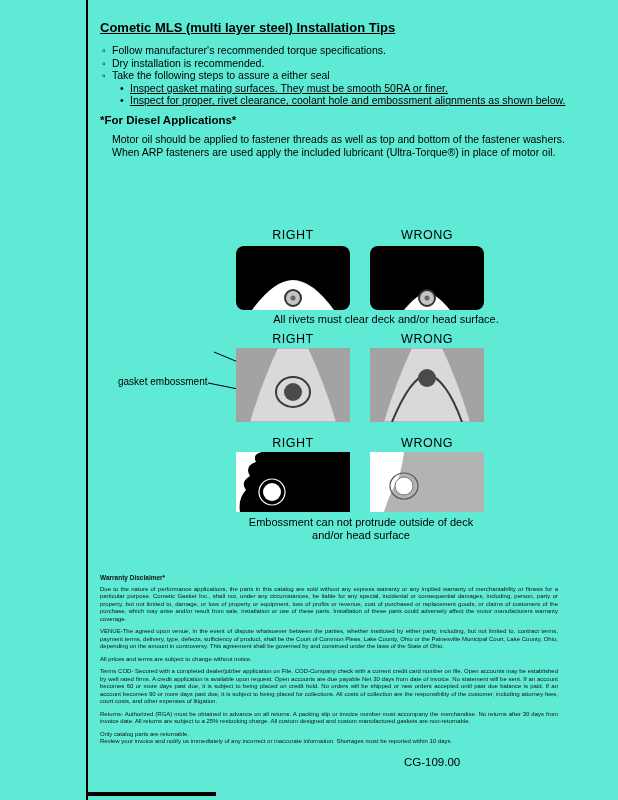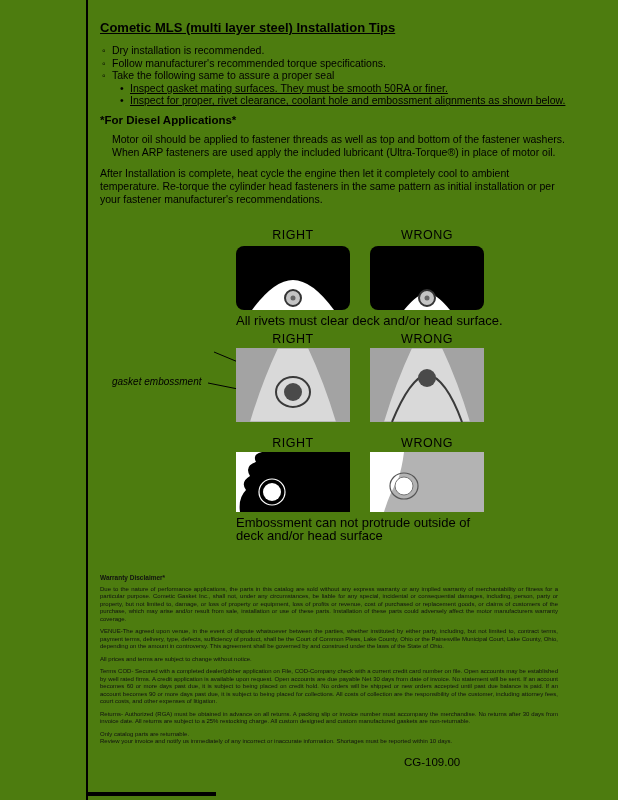--- a/index.html
+++ b/index.html
@@ -1,17 +1,17 @@
 <!DOCTYPE html>
 <html><head>
 <meta charset="utf-8">
 <style>
   html,body{margin:0;padding:0;background:#ffffff;}
   .page{
-    position:relative;width:618px;height:800px;background:#4d7c0f;
+    position:relative;width:618px;height:800px;background:#5eead4;
     font-family:"Liberation Sans", sans-serif;color:#000;overflow:hidden;
   }
   .vrule{position:absolute;left:86px;top:0;width:2px;height:800px;background:#000;}
   .bottom-bar{position:absolute;left:88px;top:792px;width:128px;height:4px;background:#000;}
 
   .title{position:absolute;left:100px;top:20px;font-size:13px;font-weight:bold;text-decoration:underline;}
 
   .tips{position:absolute;left:102px;top:44px;font-size:10.5px;line-height:12.6px;}
   .tip{white-space:nowrap;}
   .tip .m{display:inline-block;width:10px;}
@@ -21,50 +21,49 @@
   .para{position:absolute;left:100px;width:468px;font-size:10.5px;line-height:13px;}
   .para1{top:133px;margin-left:12px;}
   .para2{top:167px;}
   .note{position:absolute;left:100px;top:208px;font-size:10.5px;}
 
   .diagrams{position:absolute;left:0;top:228px;width:589px;height:330px;}
   .diagrams .abs{position:absolute;}
   .dg-label{width:114px;text-align:center;font-size:12.5px;letter-spacing:.5px;}
   .dg-img{width:114px;}
   .dg-img svg{display:block;}
-  .dg-caption{font-size:13px;}
+  .dg-caption{font-size:11px;text-align:center;}
   .callout{font-size:10px;line-height:12px;}
   .pointer-lines{position:absolute;left:0;top:0;pointer-events:none;}
 
   .disclaimer{position:absolute;left:100px;top:574px;width:458px;font-size:6px;line-height:7.5px;color:#111;text-align:justify;}
   .disclaimer .dhead{font-size:6.5px;font-weight:bold;margin-bottom:4px;text-align:left;}
   .disclaimer p{margin:0 0 5px 0;}
   .disclaimer p.tight{margin-bottom:0;}
 
   .footer{position:absolute;left:404px;top:756px;font-size:11.5px;}
 </style>
 </head>
 <body>
 
 <div class="page">
   <div class="vrule"></div>
 
   <div class="title">Cometic MLS (multi layer steel) Installation Tips</div>
 
   <div class="tips">
+    <div class="tip"><span class="m">◦</span><span>Follow manufacturer's recommended torque specifications.</span></div>
     <div class="tip"><span class="m">◦</span><span>Dry installation is recommended.</span></div>
-    <div class="tip"><span class="m">◦</span><span>Follow manufacturer's recommended torque specifications.</span></div>
-    <div class="tip"><span class="m">◦</span><span>Take the following same to assure a proper seal</span></div>
+    <div class="tip"><span class="m">◦</span><span>Take the following steps to assure a either seal</span></div>
     <div class="tip sub"><span class="m">•</span><span>Inspect gasket mating surfaces.  They must be smooth 50RA or finer.</span></div>
     <div class="tip sub"><span class="m">•</span><span>Inspect for proper, rivet clearance, coolant hole and embossment alignments as shown below.</span></div>
   </div>
 
   <div class="diesel-heading">*For Diesel Applications*</div>
   <div class="para para1">Motor oil should be applied to fastener threads as well as top and bottom of the fastener washers. When ARP fasteners are used apply the included lubricant (Ultra-Torque®) in place of motor oil.</div>
-  <div class="para para2">After Installation is complete, heat cycle the engine then let it completely cool to ambient temperature. Re-torque the cylinder head fasteners in the same pattern as initial installation or per your fastener manufacturer's recommendations.</div>
 
   <div class="diagrams">
 
     <div class="abs dg-label" style="left:236px;top:0;">RIGHT</div>
     <div class="abs dg-label" style="left:370px;top:0;">WRONG</div>
 
     <div class="abs dg-img" style="left:236px;top:18px;">
       <svg width="114" height="64" viewBox="0 0 114 64">
         <rect width="114" height="64" rx="8" fill="#000"></rect>
         <path fill="#fff" d="M16,64 Q38,34 57,34 Q76,34 98,64 Z"></path>
@@ -78,21 +77,21 @@
         <path fill="#fff" d="M34,64 Q48,47 57,47 Q66,47 80,64 Z"></path>
         <circle cx="57" cy="52" r="8" fill="#c4c4c4" stroke="#333" stroke-width="2"></circle>
         <circle cx="57" cy="52" r="2.5" fill="#666"></circle>
       </svg>
     </div>
     <div class="abs dg-caption" style="left:236px;top:85px;width:300px;">All rivets must clear deck and/or head surface.</div>
 
     <div class="abs dg-label" style="left:236px;top:104px;">RIGHT</div>
     <div class="abs dg-label" style="left:370px;top:104px;">WRONG</div>
 
-    <div class="abs callout" style="left:112px;top:148px;font-style:italic;">gasket embossment</div>
+    <div class="abs callout" style="left:118px;top:148px;">gasket embossment</div>
 
     <svg class="pointer-lines" width="618" height="330">
       <line x1="214" y1="124" x2="286" y2="154" stroke="#000" stroke-width="1"></line>
       <line x1="208" y1="155" x2="268" y2="167" stroke="#000" stroke-width="1"></line>
     </svg>
 
     <div class="abs dg-img" style="left:236px;top:120px;">
       <svg width="114" height="74" viewBox="0 0 114 74">
         <rect width="114" height="74" fill="#d9d9d9" stroke="#999" stroke-width="1"></rect>
         <path d="M0,0 H42 Q26,34 14,74 H0 Z" fill="#a3a3a3"></path>

